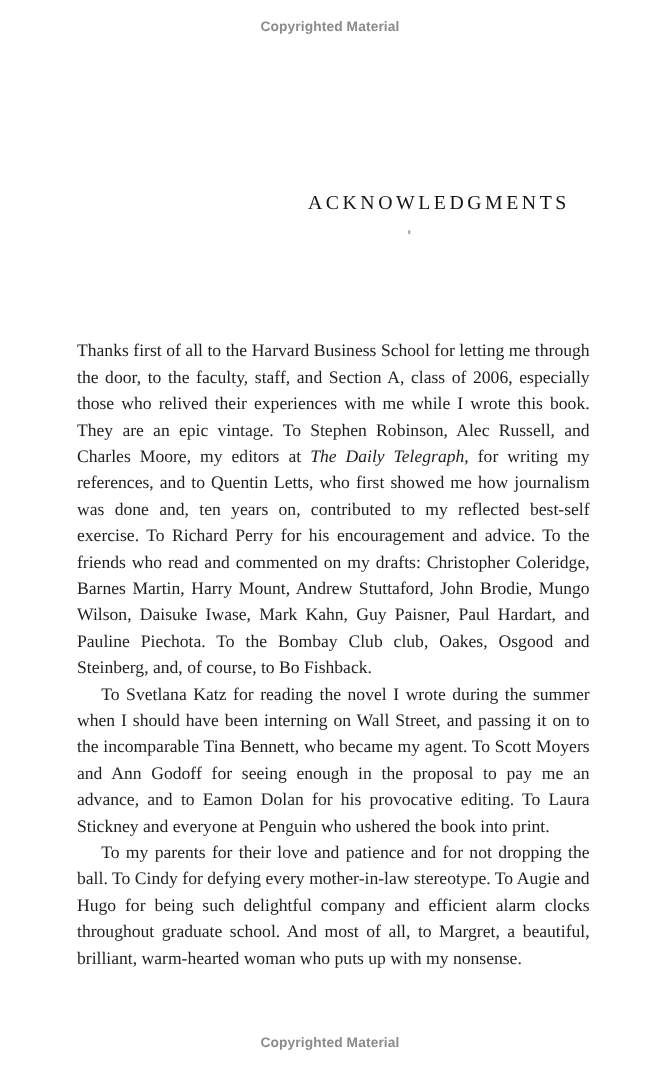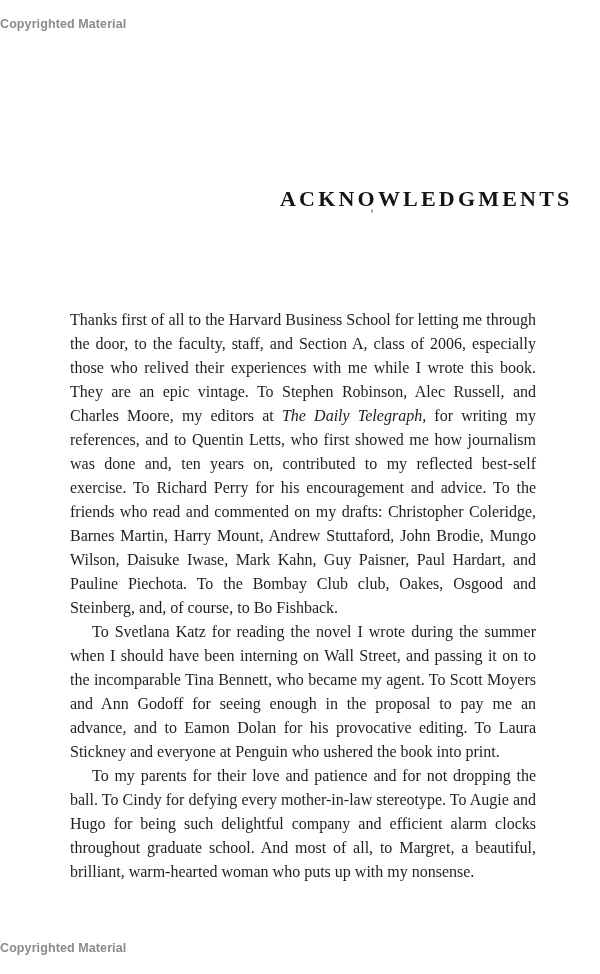--- a/index.html
+++ b/index.html
@@ -19,36 +19,36 @@
     width: 600px;
     height: 974px;
     background: var(--page_bg);
     overflow: hidden;
     font-family: "Liberation Serif", serif;
   }
   .notice {
     position: absolute;
     left: 0;
     width: 600px;
-    text-align: left;
+    text-align: center;
     font-family: "Liberation Sans", sans-serif;
     font-size: 12.5px;
     font-weight: 700;
     letter-spacing: 0.1px;
     color: var(--notice);
   }
   .notice.top { top: 17px; }
   .notice.bottom { top: 941px; }
   .title {
     position: absolute;
-    top: 186px;
+    top: 174px;
     left: 280px;
     font-family: "Liberation Serif", serif;
-    font-size: 22px;
-    font-weight: 700;
+    font-size: 18px;
+    font-weight: 400;
     letter-spacing: 3.2px;
     white-space: nowrap;
     color: var(--title);
   }
   .speck {
     position: absolute;
     top: 209px;
     left: 371px;
     width: 2px;
     height: 4px;

